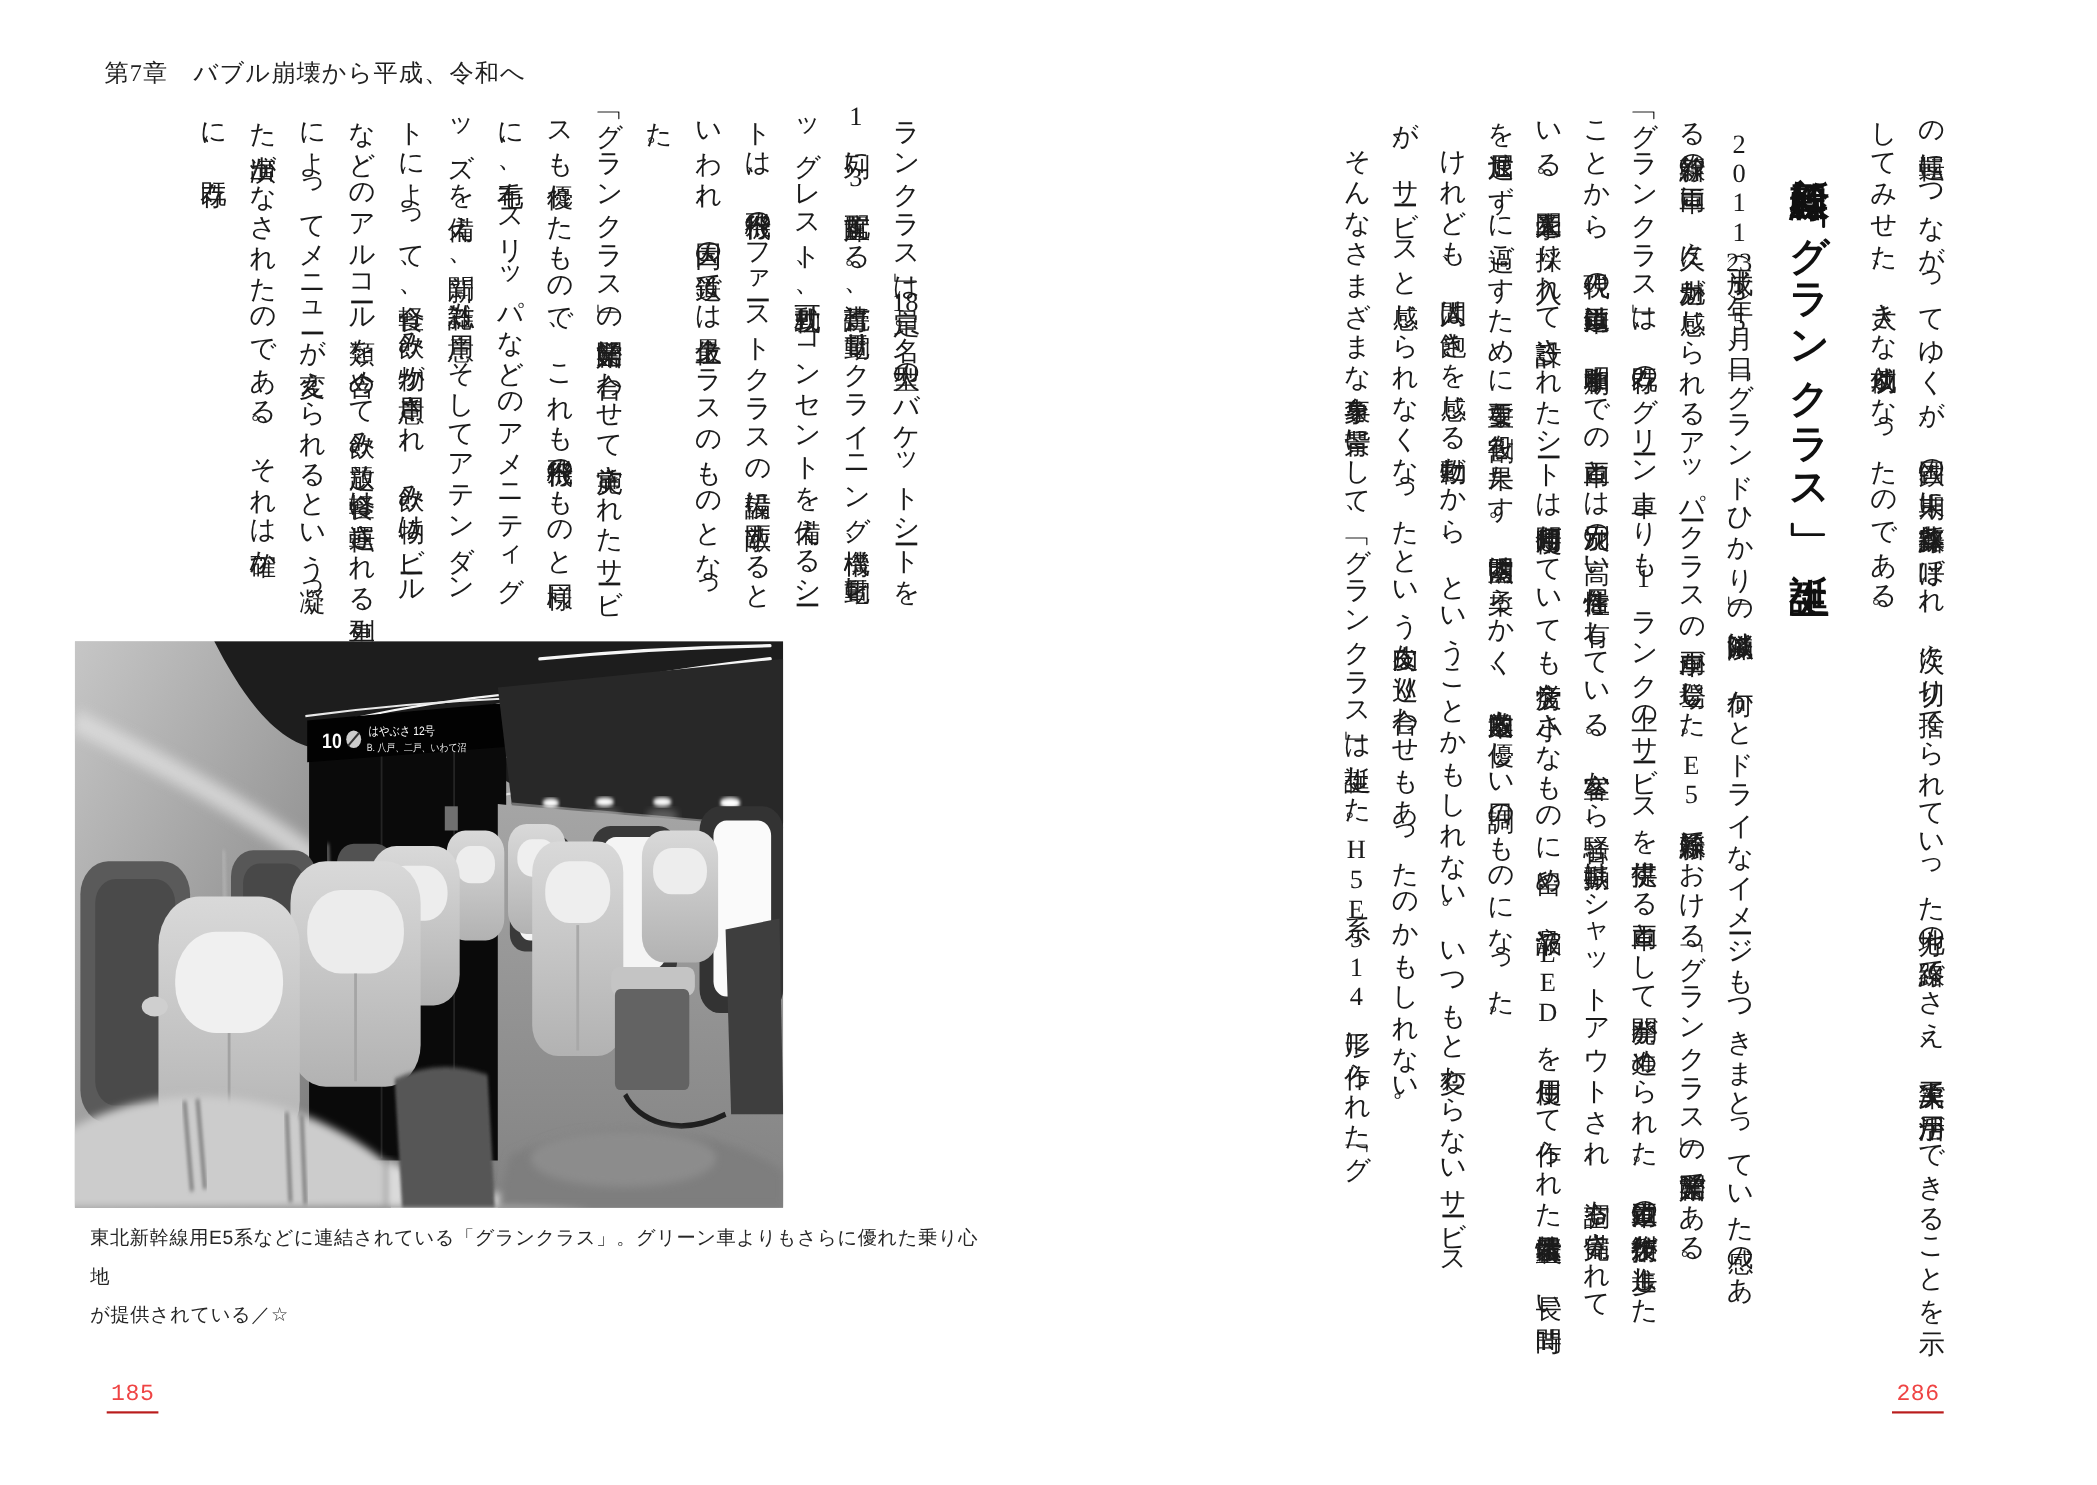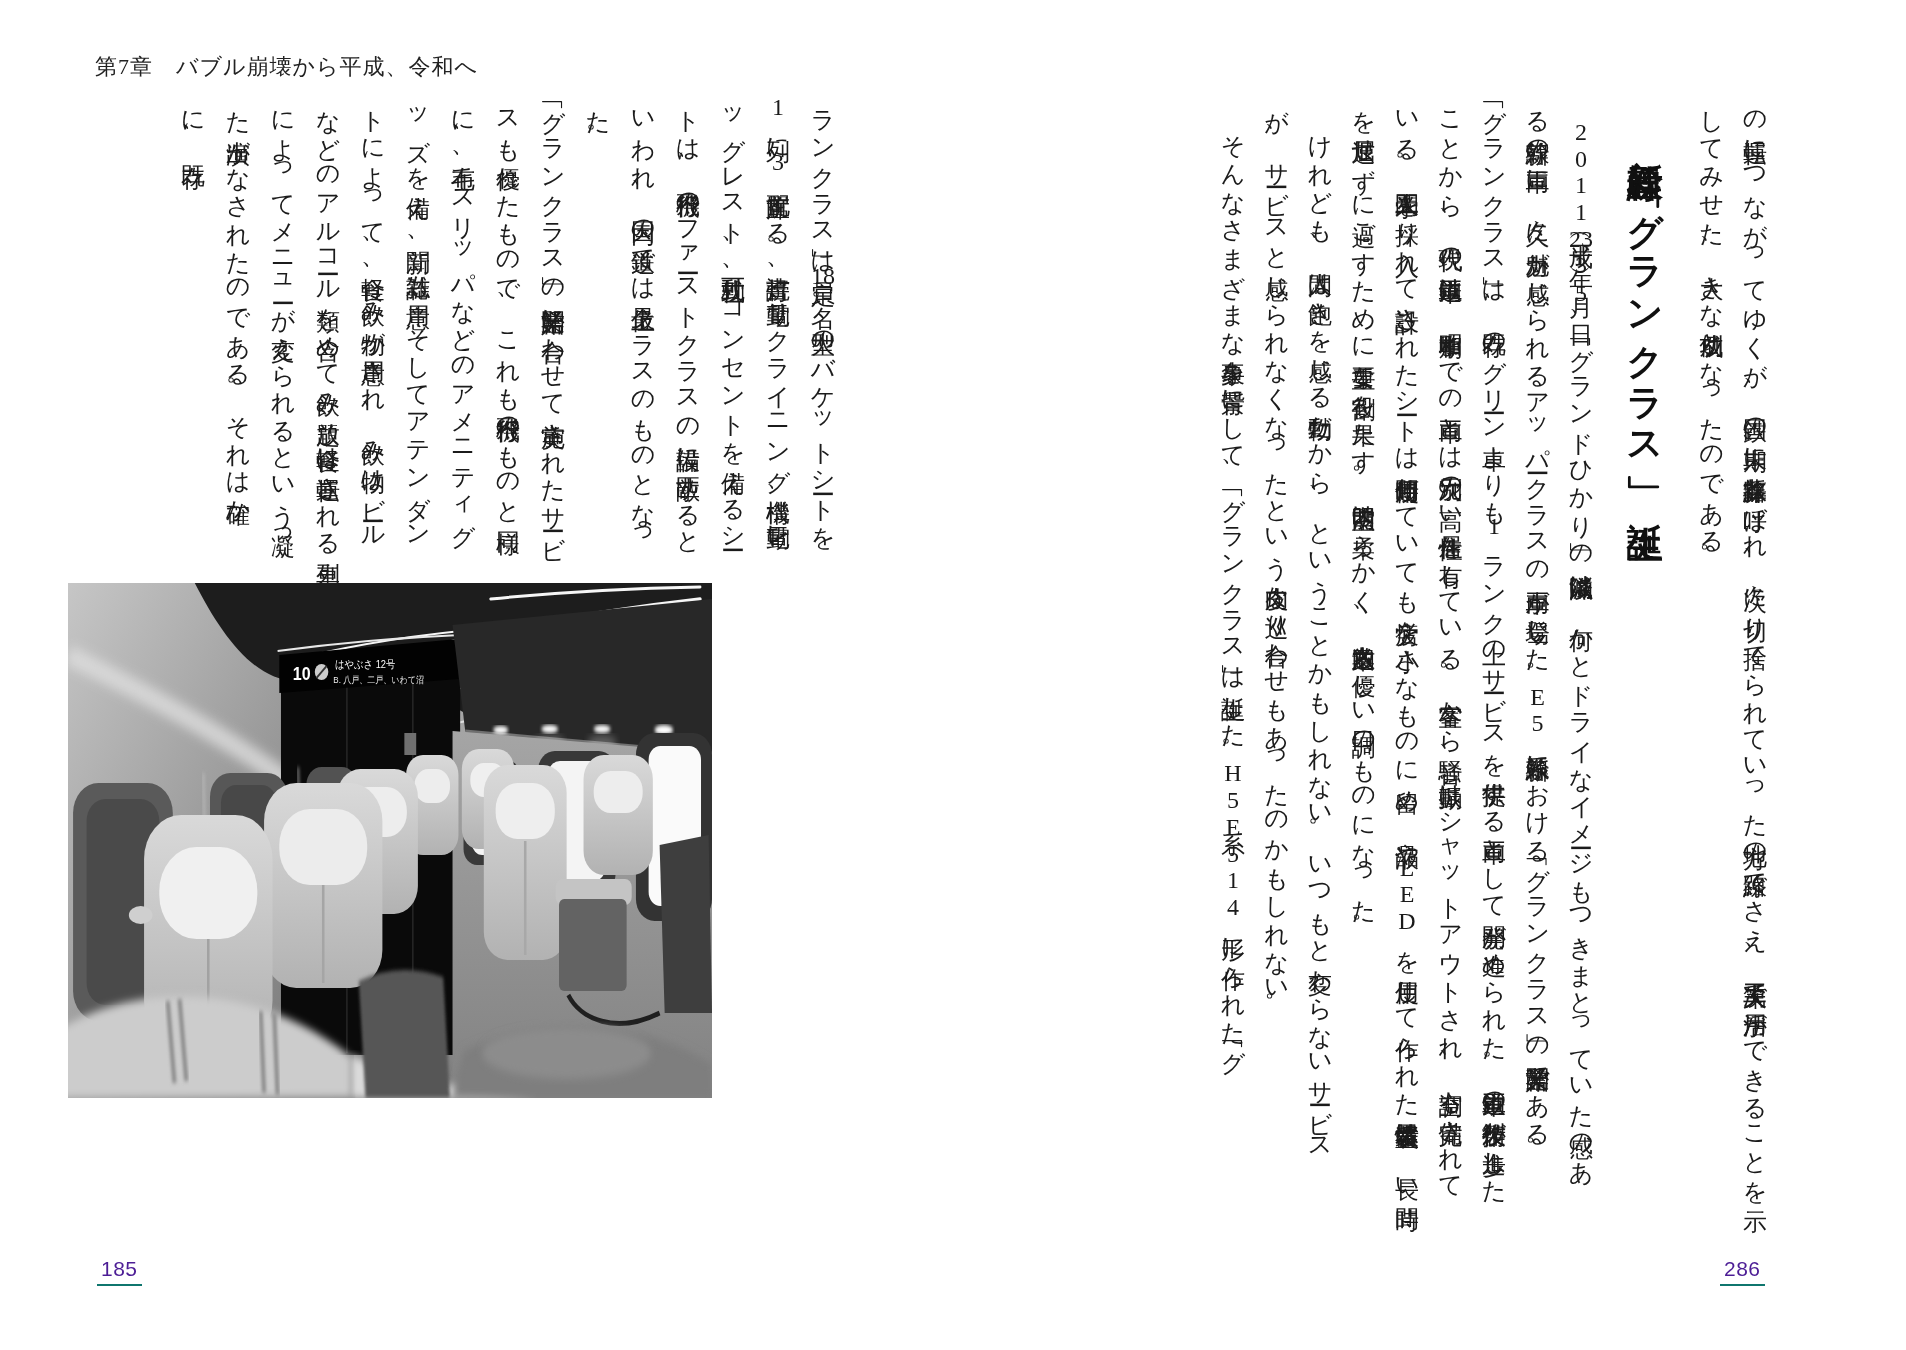--- a/index.html
+++ b/index.html
@@ -27,22 +27,22 @@
     color:#222; font-family:"Liberation Serif","DejaVu Serif",serif;
   }
   .photo-frame { position:absolute; left:68px; top:583px; width:644px; height:515px; }
   .photo-frame svg { display:block; width:100%; height:100%; }
   .photo-caption {
     position:absolute; left:82px; top:1108px; width:815px;
     font-family:"Liberation Sans","DejaVu Sans",sans-serif;
     font-size:17.5px; line-height:35px; letter-spacing:0.5px; color:#262626;
   }
   .pagenum {
-    position:absolute; font-family:Liberation Sans, sans-serif;
-    font-size:21px; color:#4c1d95; border-bottom:2px solid #0f766e;
+    position:absolute; font-family:Liberation Mono, monospace;
+    font-size:21px; color:#ef4444; border-bottom:2px solid #b91c1c;
     padding:0 4px 3px; letter-spacing:0.5px;
   }
   .pagenum-left  { left:97px;  top:1257px; }
   .pagenum-right { left:1720px; top:1257px; }
 </style>
 </head>
 <body>
 
 <div class="spread">
 
@@ -190,20 +190,24 @@
         <path d="M118,418 L126,500 M132,416 L140,498" stroke="#8d8d8d" stroke-width="5" filter="url(#blur2)"></path>
         <path d="M228,428 L232,510 M244,430 L248,512" stroke="#8d8d8d" stroke-width="5" filter="url(#blur2)"></path>
         <path d="M335,515 L335,472 C420,505 505,507 555,515 Z" fill="#dadada" filter="url(#blur4)"></path>
         <path d="M352,515 L344,398 Q392,378 444,394 L452,515 Z" fill="#575757" filter="url(#blur2)"></path>
         <path d="M455,515 L468,468 C565,428 690,440 762,482 L762,515 Z" fill="#7e7e7e" filter="url(#blur4)"></path>
         <ellipse cx="590" cy="470" rx="100" ry="26" fill="#8c8c8c" filter="url(#blur4)"></ellipse>
       </g>
     </svg>
   </div>
 
+  <div class="photo-caption">
+    <div>東北新幹線用E5系などに連結されている「グランクラス」。グリーン車よりもさらに優れた乗り心地</div>
+    <div>が提供されている／☆</div>
+  </div>
 
   <div class="pagenum pagenum-left">185</div>
 
   <div class="vtext right-block">
     <p>の運転につながってゆくが、国鉄の末期に非採算路線と呼ばれ、次々に切り捨てられていった地方の路線でさえ、工夫次第で活用ができることを示してみせた、大きな成功例となったのである。</p>
     <h2 class="section-heading">新幹線に「グランクラス」　誕生</h2>
     <p class="indent">2011（平成<span class="tcy">23</span>）年3月5日、「グランドひかり」の消滅以降は、何かとドライなイメージもつきまとっていた感のある新幹線の車両に、久々に魅力が感じられるアッパークラスの車両が登場した。E5系新幹線における「グランクラス」の営業開始である。</p>
     <p>「グランクラス」は、既存のグリーン車よりも1ランク上のサービスを提供する車両として開発が進められた。鉄道車両の製作技術が進歩したことから、現代の鉄道車両は、昭和中期までの車両とは別次元の高い居住性を有している。客室から騒音、振動はシャットアウトされ、空調も完備されている。人間工学を採り入れて設計されたシートは何時間使用していても疲労を小さなものに留め、液晶やLEDを使用して作られた情報表示装置は、長い時間を退屈せずに過ごすために重要な役割を果たす。室内照明は柔らかく、案内放送も優しい口調のものになった。</p>
     <p class="indent">けれども、人間は飽きを感じる動物だから、ということかもしれない。いつもと変わらないサービスが、サービスと感じられなくなったという皮肉な巡り合わせもあったのかもしれない。</p>
     <p class="indent">そんなさまざまな事象を背景にして、「グランクラス」は誕生した。H5系E514形に作られた「グ</p>

